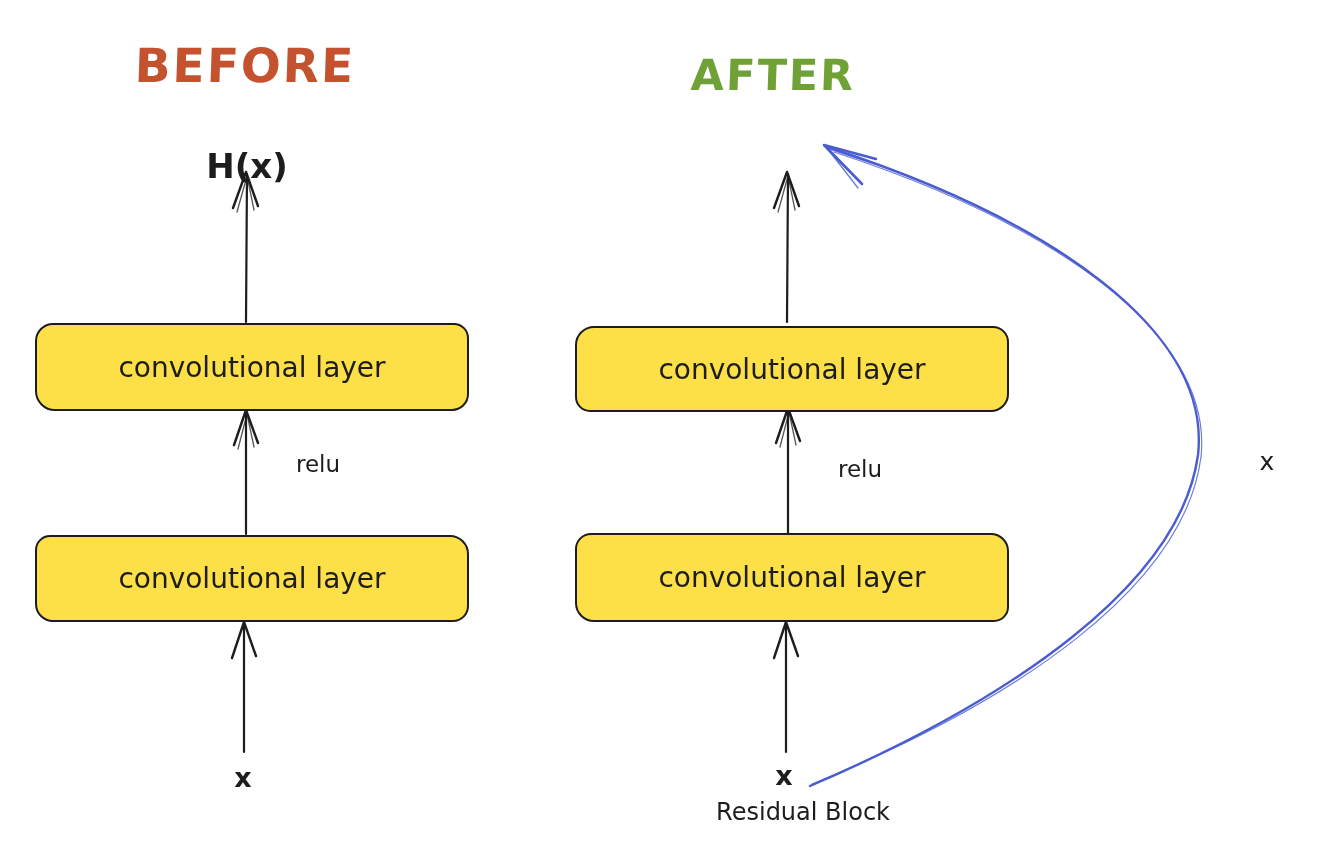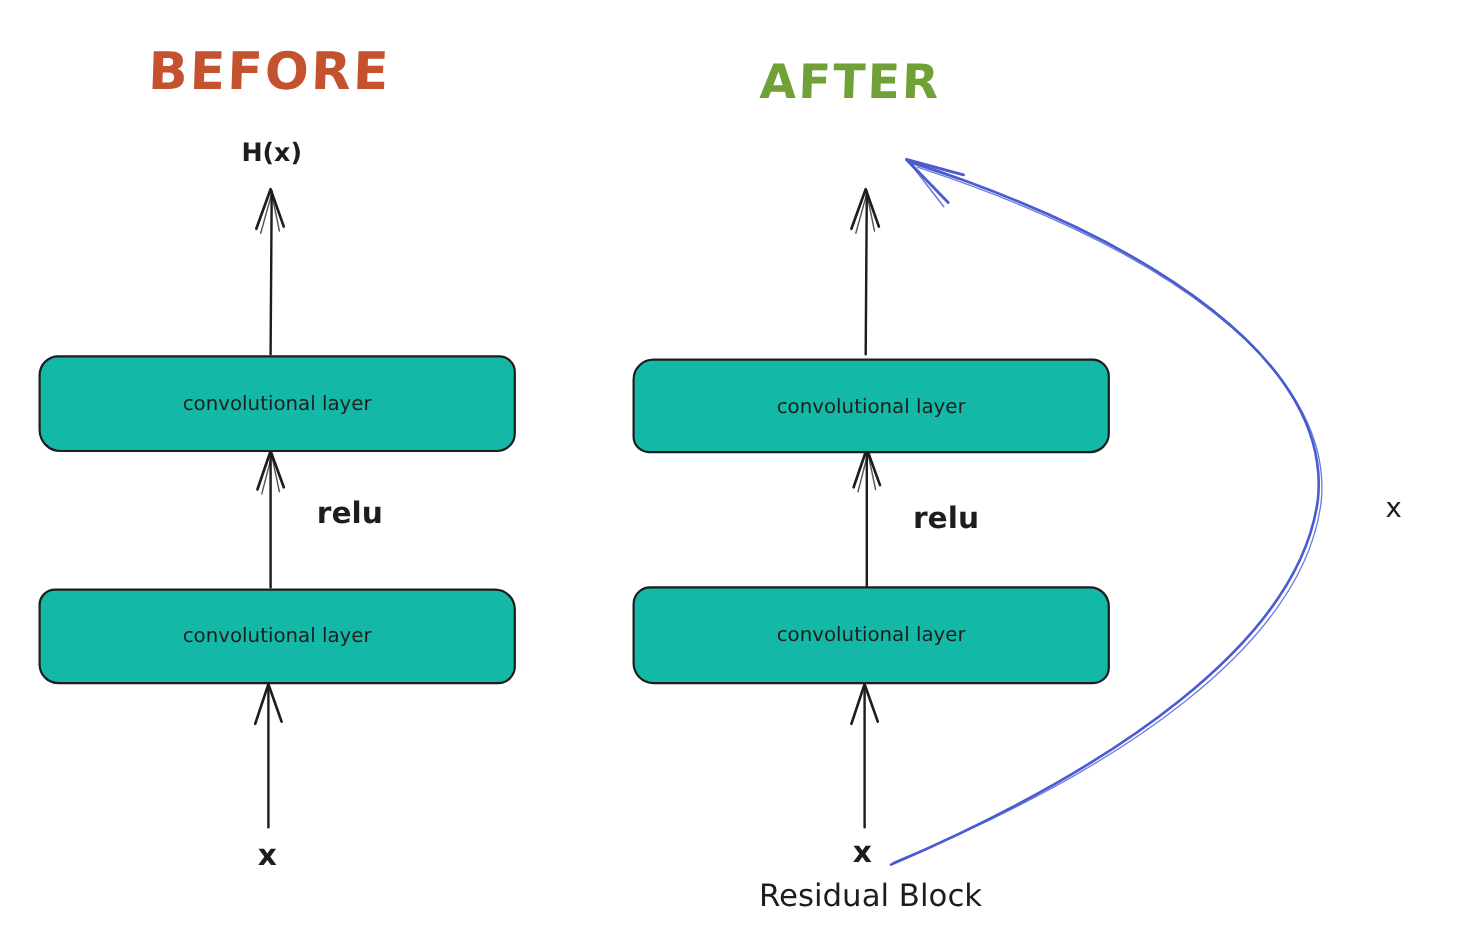--- a/index.html
+++ b/index.html
@@ -23,43 +23,43 @@
     color: #1d1d1d;
     white-space: nowrap;
   }
   .title {
     font-weight: bold;
     letter-spacing: 2px;
     transform: skewX(-2deg);
   }
   .title-before { left: 130px; top: 38px; width: 230px; font-size: 47px; }
   .title-after  { left: 688px; top: 50px; width: 170px; font-size: 43px; }
-  .formula { font-weight: 600; font-size: 23px; }
+  .formula { font-weight: 600; font-size: 34px; margin-top: 20px; }
   .hx-before { left: 187px; top: 126px; width: 120px; }
   .hx-after  { left: 593px; top: 127px; width: 240px; letter-spacing: 1px; }
   .conv-box {
     position: absolute;
     border: 2.4px solid #1d1d1d;
-    background: #14b8a6;
+    background: #fde047;
     display: flex;
     align-items: center;
     justify-content: center;
-    font-size: 18px;
+    font-size: 28px;
   }
   .box-b1 { left: 35px;  top: 323px; width: 430px; height: 84px; border-radius: 18px 15px 17px 20px; }
   .box-b2 { left: 35px;  top: 535px; width: 430px; height: 83px; border-radius: 15px 19px 16px 18px; }
   .box-a1 { left: 575px; top: 326px; width: 430px; height: 82px; border-radius: 19px 16px 18px 15px; }
   .box-a2 { left: 575px; top: 533px; width: 430px; height: 85px; border-radius: 16px 18px 15px 19px; }
-  .relu { font-size: 27px; font-weight: bold; }
+  .relu { font-size: 23px; }
   .relu-before { left: 268px; top: 451px; width: 100px; }
   .relu-after  { left: 810px; top: 456px; width: 100px; }
   .x-input { font-size: 27px; font-weight: 600; }
   .x-before { left: 203px; top: 762px; width: 80px; }
   .x-after  { left: 744px; top: 760px; width: 80px; }
-  .residual { left: 690px; top: 798px; width: 200px; font-size: 28px; text-align: right; }
+  .residual { left: 690px; top: 798px; width: 200px; font-size: 24px; text-align: right; }
   .identity {
     left: 1192px; top: 442px; width: 150px;
     font-size: 25px; line-height: 40px;
   }
 </style>
 </head>
 <body>
 
 <div class="canvas">
 

